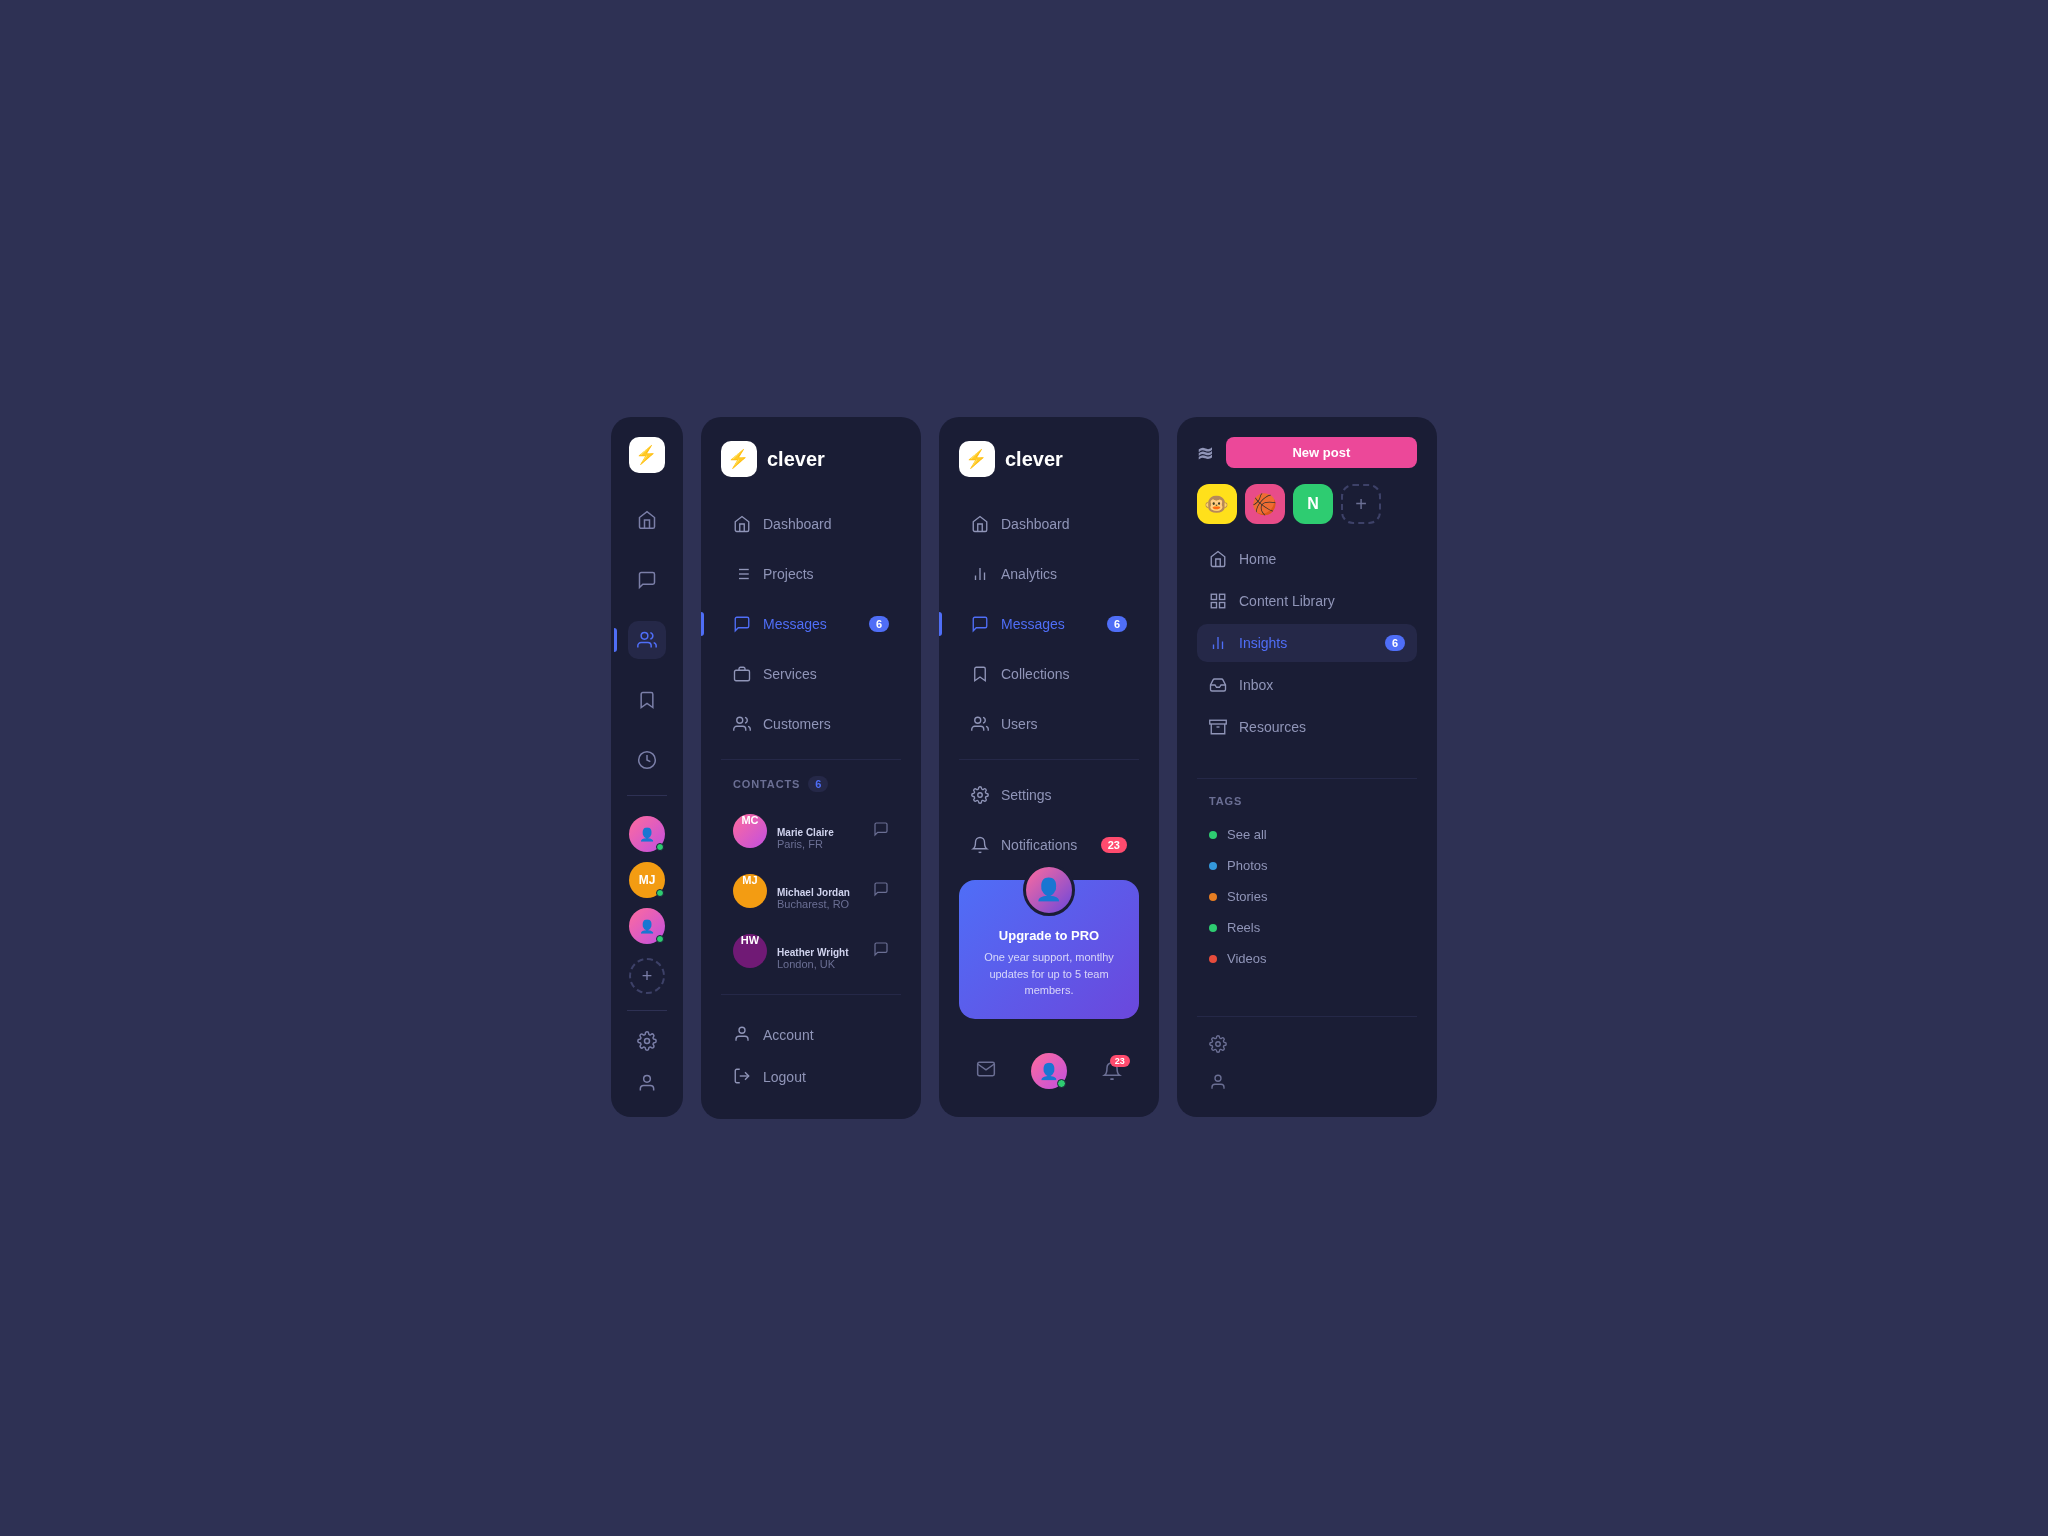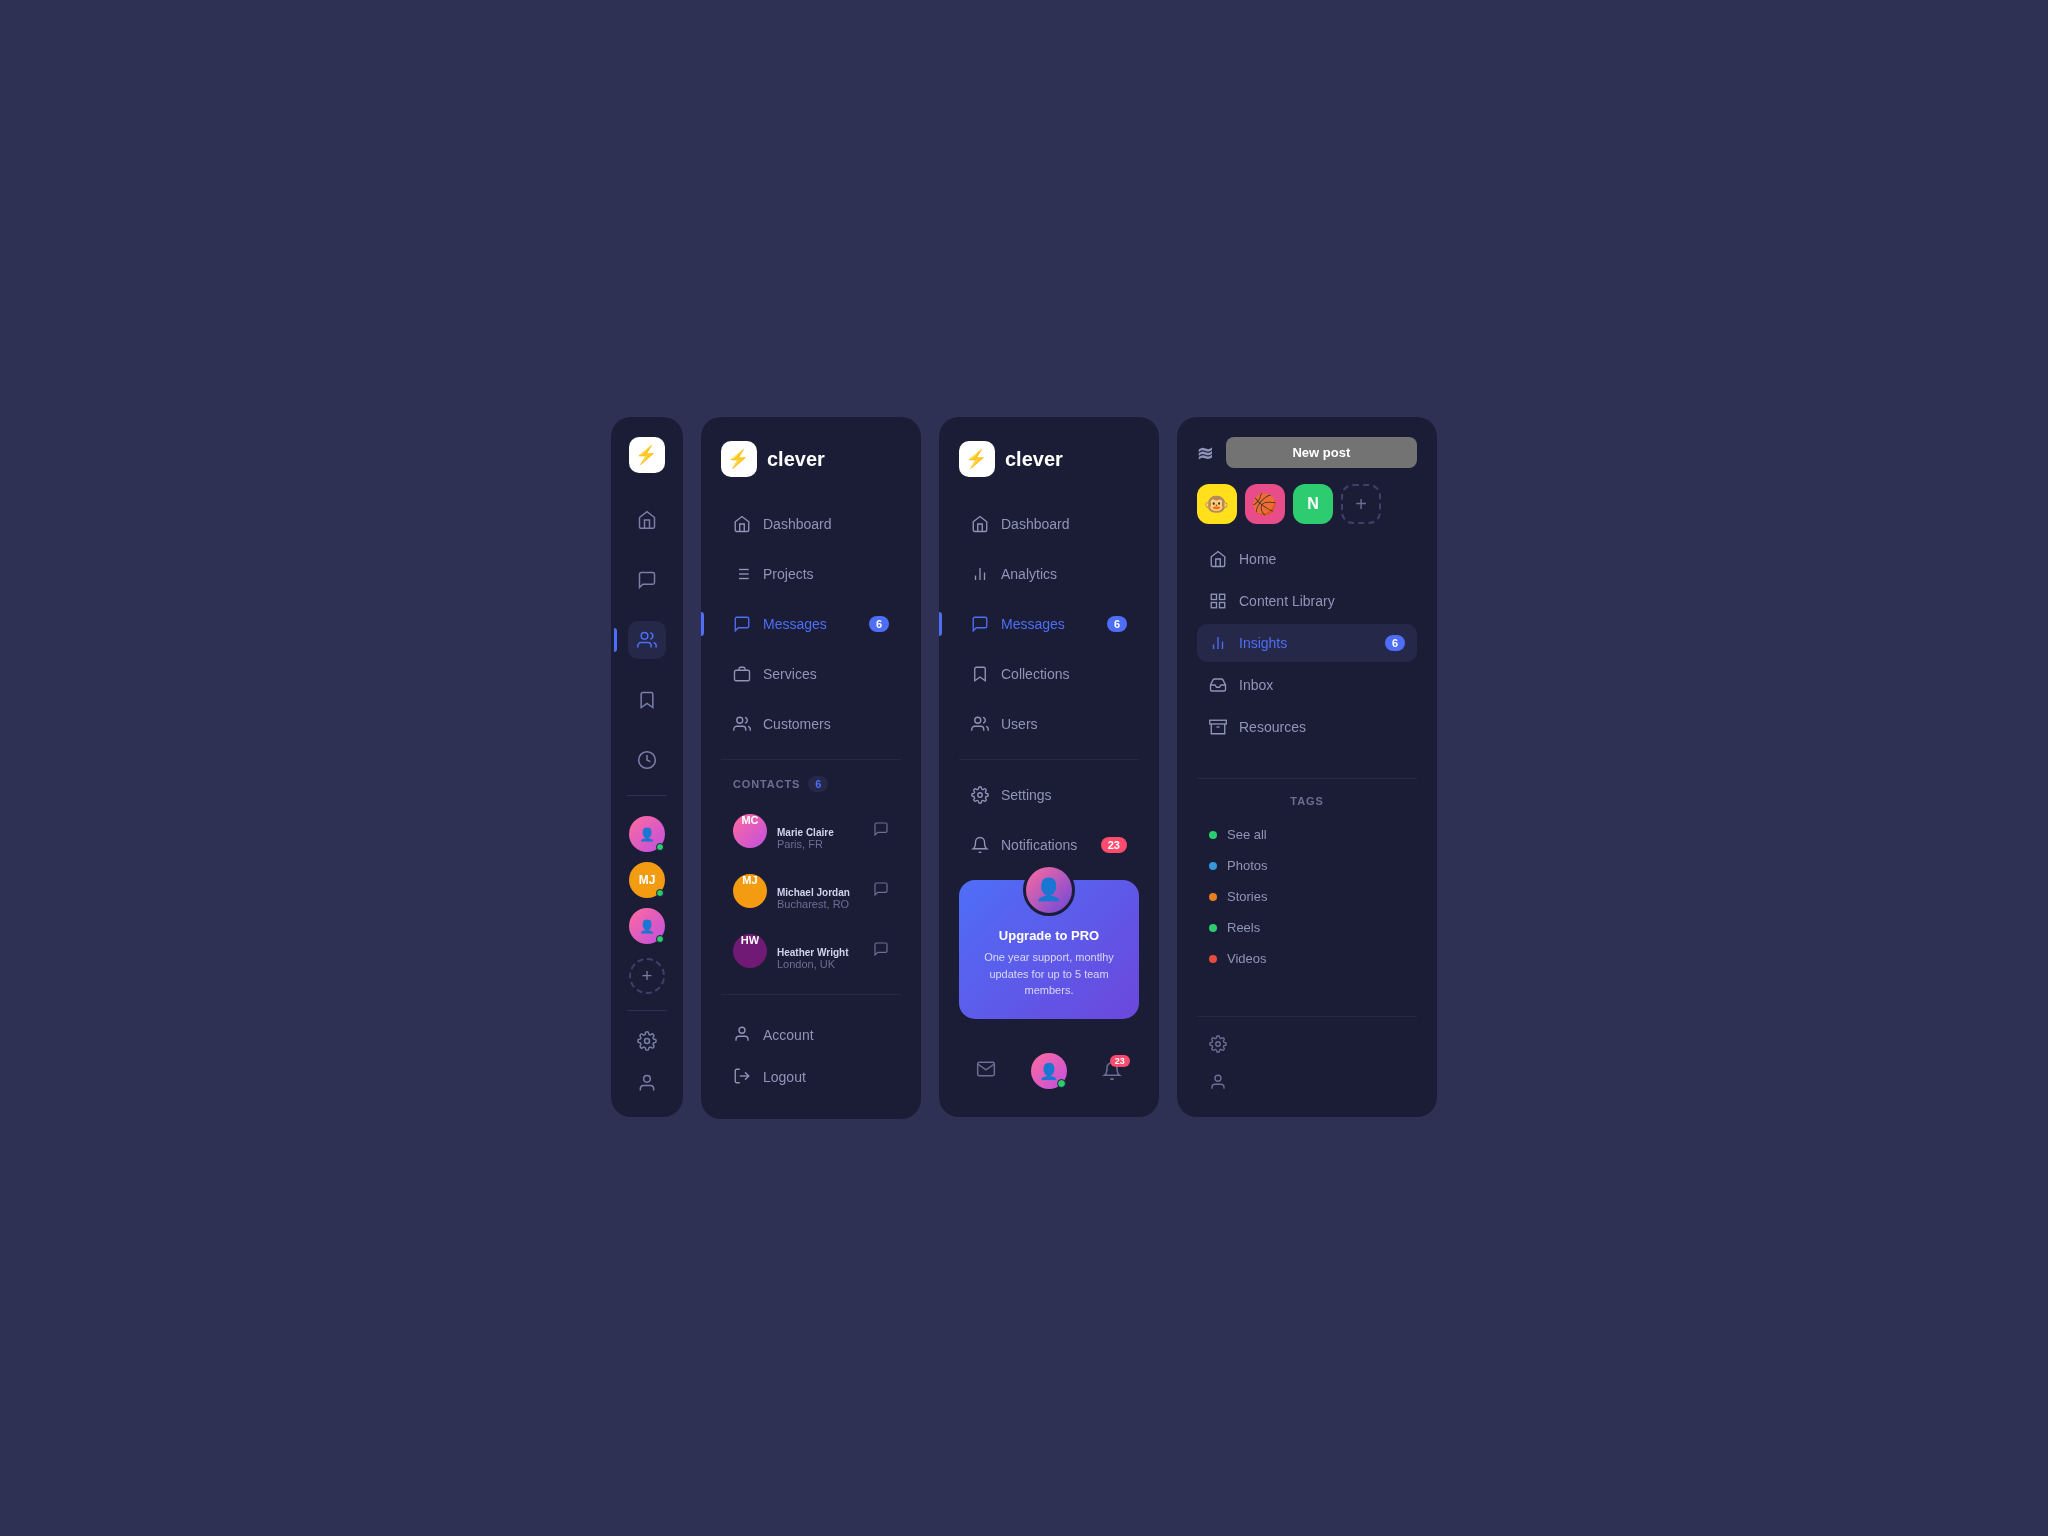--- a/index.html
+++ b/index.html
@@ -446,21 +446,21 @@
       align-items: center;
       justify-content: space-between;
       margin-bottom: 16px;
     }
     .panel-4 .workspace-icon {
       color: #9095b8;
       font-size: 20px;
       font-weight: 900;
     }
     .new-post-btn {
-      background: #737373;
+      background: #ec4899;
       color: #fff;
       border: none;
       border-radius: 8px;
       padding: 8px 16px;
       font-size: 13px;
       font-weight: 600;
       cursor: pointer;
       flex: 1;
       margin-left: 12px;
       text-align: center;
@@ -522,21 +522,20 @@
       margin-left: auto;
       background: #4f6ef7;
       color: #fff;
       font-size: 11px;
       font-weight: 700;
       padding: 2px 7px;
       border-radius: 10px;
     }
     .tags-section {
       flex: 1;
-      text-align: center;
     }
     .tags-label {
       color: #6b6f94;
       font-size: 11px;
       font-weight: 700;
       letter-spacing: 0.08em;
       text-transform: uppercase;
       padding: 0 12px;
       margin-bottom: 12px;
     }

